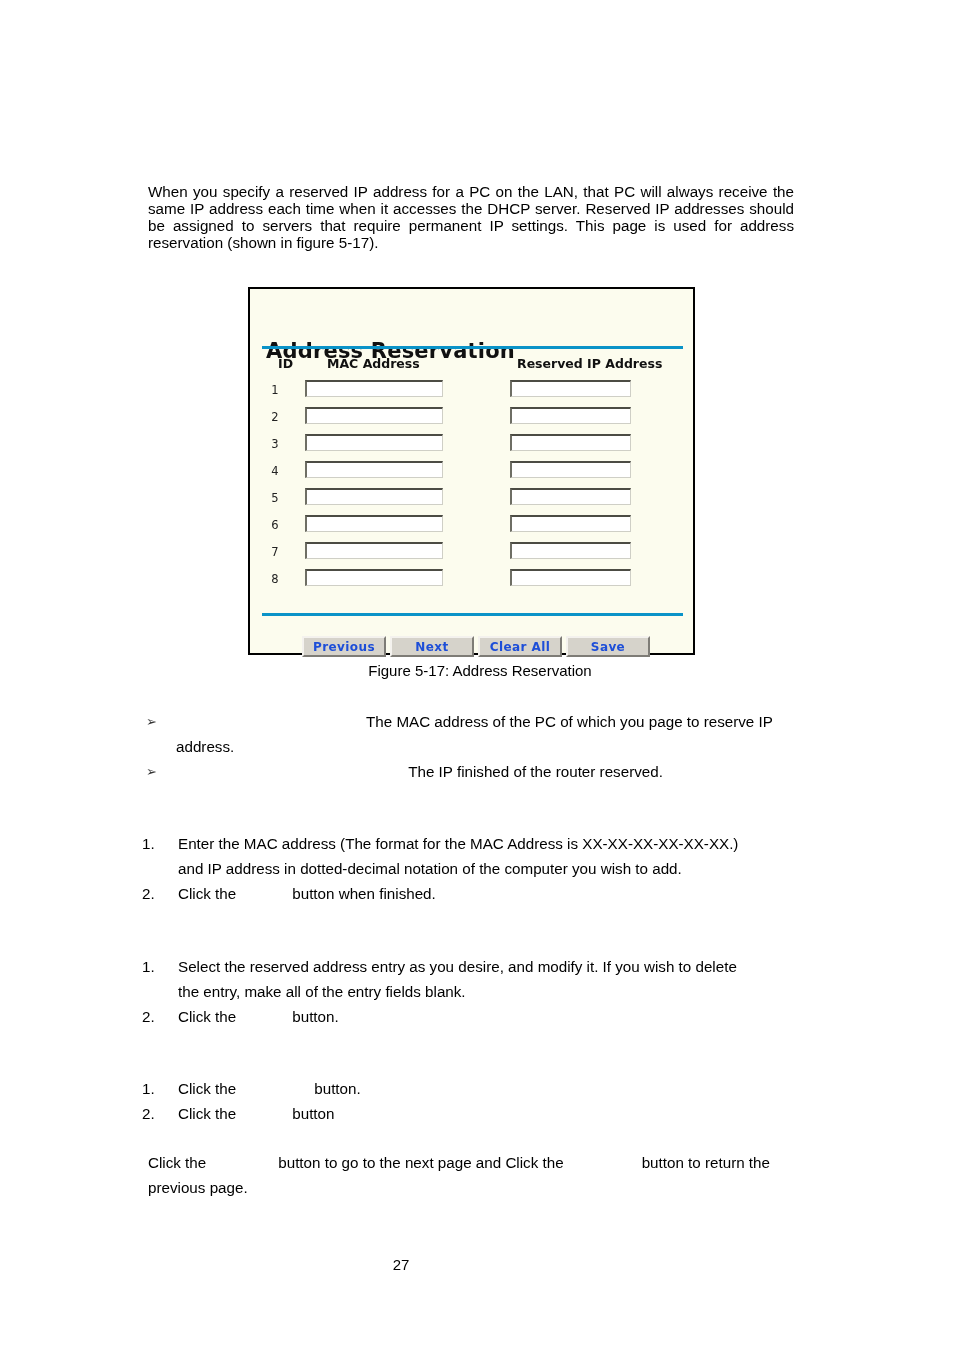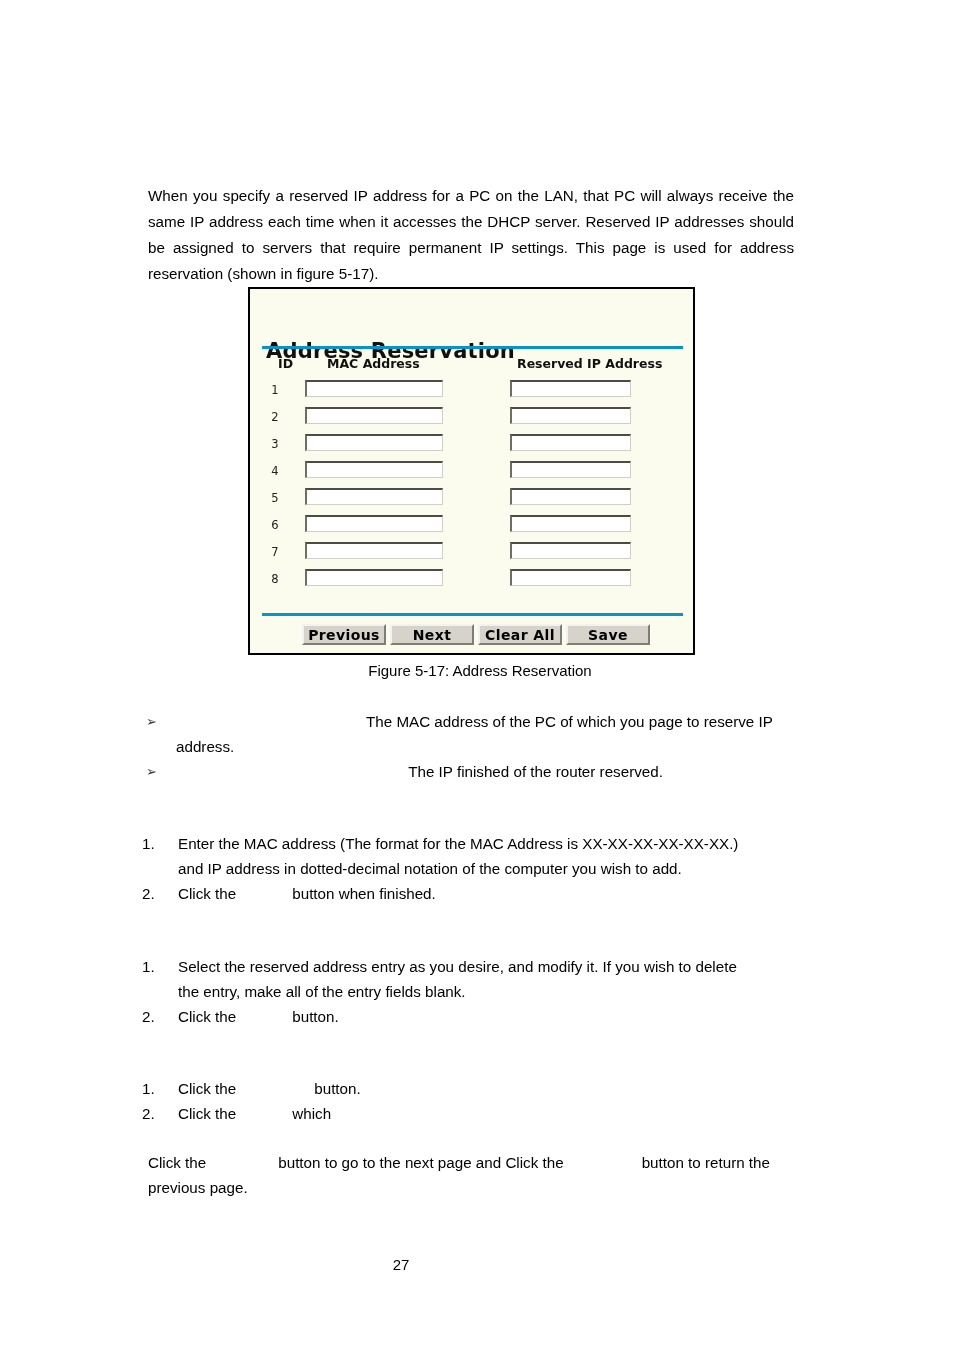--- a/index.html
+++ b/index.html
@@ -23,21 +23,21 @@
     height: 1350px;
   }
 
   
   .intro {
     position: absolute;
     left: 148px;
     top: 168px;
     width: 646px;
     font-size: 15.2px;
-    line-height: 26px;
+    line-height: 17px;
     text-align: justify;
     text-justify: inter-word;
   }
 
   
   .figure-box {
     position: absolute;
     left: 248px;
     top: 287px;
     width: 447px;
@@ -119,34 +119,34 @@
 
   .btn-row {
     position: absolute;
     left: 0;
     top: 335px;
     width: 100%;
     height: 26px;
   }
   .btn {
     position: absolute;
-    top: 0;
+    top: 12px;
     height: 21px;
     line-height: 19px;
     background: #d6d3cb;
     border-top: 2px solid #f4f2ee;
     border-left: 2px solid #f4f2ee;
     border-right: 2px solid #7e7c76;
     border-bottom: 2px solid #7e7c76;
     box-sizing: border-box;
     text-align: center;
-    font-size: 14px;
+    font-size: 12px;
     font-weight: bold;
     font-family: "DejaVu Sans", sans-serif;
-    color: #000000;
+    color: #1d4ed8;
     letter-spacing: 0.4px;
     cursor: pointer;
     white-space: nowrap;
   }
   .btn-prev  { left: 52px;  width: 84px; }
   .btn-next  { left: 140px; width: 84px; }
   .btn-clear { left: 228px; width: 84px; }
   .btn-save  { left: 316px; width: 84px; }
 
   .fig-caption {
@@ -344,21 +344,21 @@
     <div class="num-item">
       <span class="num">2.</span><span>Click the</span><span class="gap-sm"></span><span>button.</span>
     </div>
   </div>
 
   <div class="num-list nl-3">
     <div class="num-item">
       <span class="num">1.</span><span>Click the</span><span class="gap-md"></span><span>button.</span>
     </div>
     <div class="num-item">
-      <span class="num">2.</span><span>Click the</span><span class="gap-sm"></span><span>which</span>
+      <span class="num">2.</span><span>Click the</span><span class="gap-sm"></span><span>button</span>
     </div>
   </div>
 
   <div class="tail-para">
     <span>Click the</span><span class="gap-nav"></span><span>button to go to the next page and Click the</span><span class="gap-md"></span><span>button to return the</span>
     <span class="line2">previous page.</span>
   </div>
 
   <div class="page-number">27</div>
 

